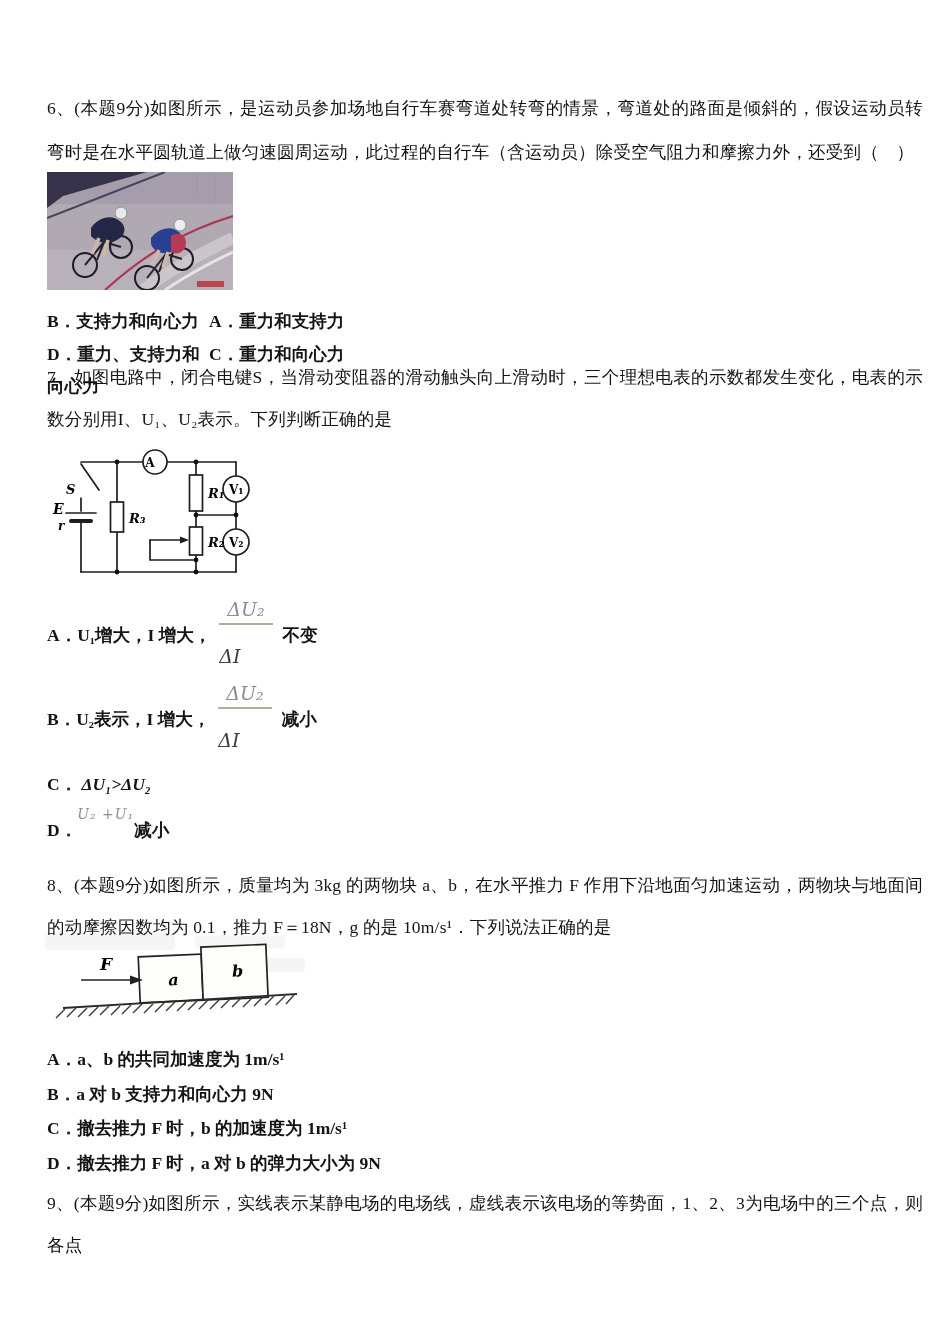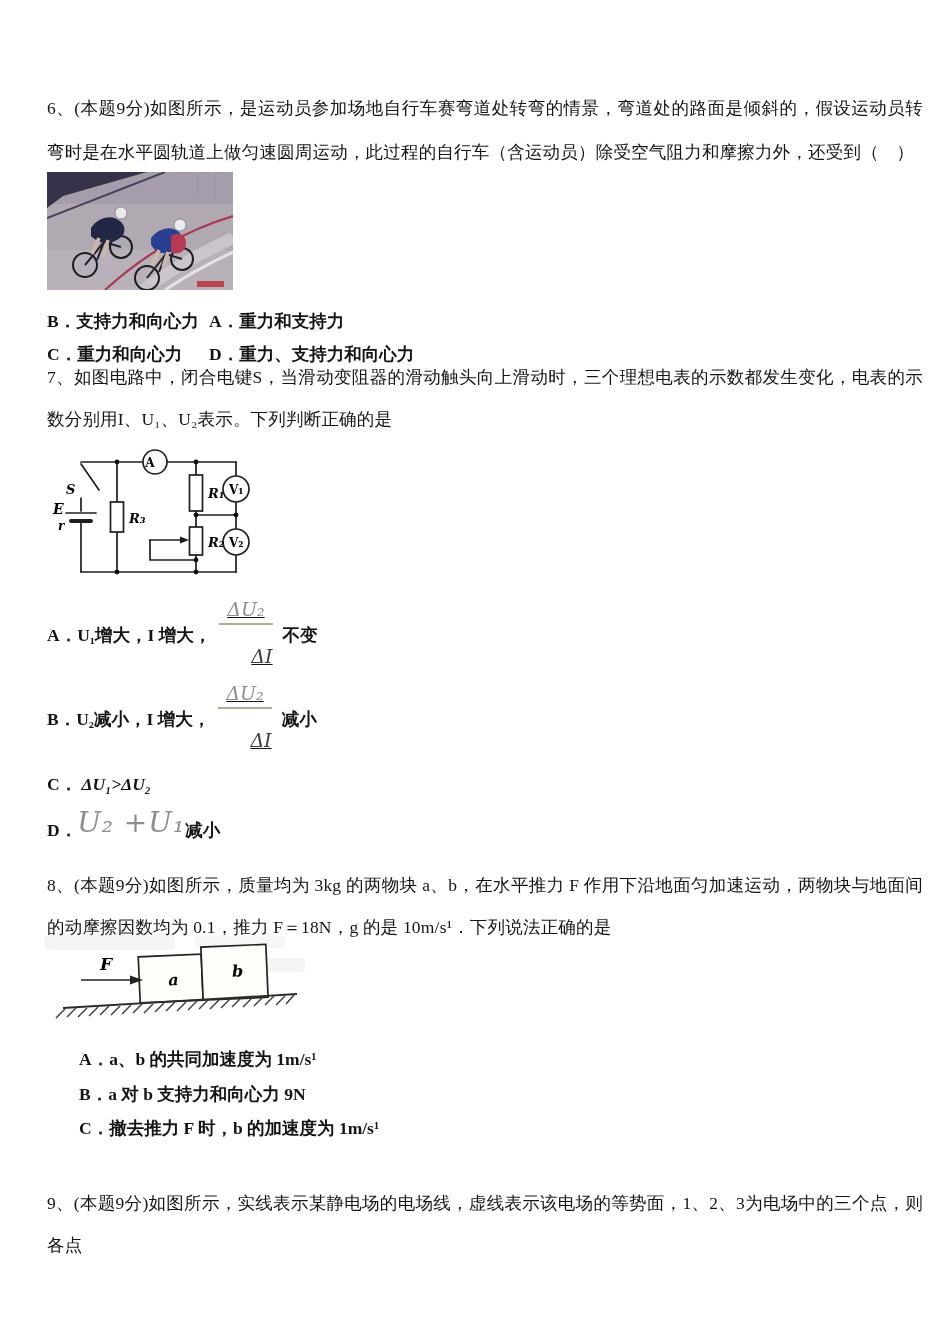--- a/index.html
+++ b/index.html
@@ -39,32 +39,31 @@
   .opt-row { white-space:nowrap; }
 
   
   .opt-line {
     position:absolute; left:47px;
     font-size:17.5px; font-weight:700; white-space:nowrap;
   }
   .frac-opt { display:flex; align-items:flex-start; }
   .frac-opt .shift { margin-top:25px; display:inline-block; }
   .frac {
-    display:inline-flex; flex-direction:column; align-items:flex-end;
+    display:inline-flex; flex-direction:column; align-items:flex-start;
     margin:0 10px 0 8px; font-style:italic; font-weight:400;
     font-family:"DejaVu Serif","Liberation Serif",serif;
-    text-decoration:underline;
   }
   .frac .num {
     font-size:19px; color:#8d8d8d; padding:0 8px 3px 8px;
     border-bottom:2px solid #b6aa99;
   }
   .frac .den { font-size:19px; color:#3d3d3d; padding-top:20px; }
   .formula {
-    font-style:italic; font-weight:400; font-size:28px; color:#8d8d8d;
+    font-style:italic; font-weight:400; font-size:14px; color:#8d8d8d;
     font-family:"DejaVu Serif","Liberation Serif",serif;
     letter-spacing:1px;
   }
   .d-opt { display:flex; align-items:flex-start; }
   .d-opt .shift { margin-top:12px; display:inline-block; }
   .italic { font-style:italic; }
 
   svg text { font-family:"DejaVu Serif","DejaVu Sans","Liberation Serif",serif; }
 </style>
 </head>
@@ -100,22 +99,22 @@
       <path d="M124,64 C132,59 139,63 139,71 C139,79 131,84 124,80 Z" fill="#b63a52"></path>
       <path d="M112,78 L105,93 M121,80 L116,95" stroke="#cdb9a8" stroke-width="3.5" fill="none"></path>
       <circle cx="133" cy="53" r="6" fill="#ededf0" stroke="#8f8f96" stroke-width="1"></circle>
       <rect x="150" y="109" width="27" height="6" fill="#b8323e" opacity="0.85"></rect>
     </svg>
   </div>
 
   <div class="opt-grid" style="top:305px;">
     <div><span class="opt-label">B．</span><span>支持力和向心力</span></div>
     <div><span class="opt-label">A．</span><span>重力和支持力</span></div>
+    <div><span class="opt-label">D．</span><span>重力、支持力和向心力</span></div>
     <div><span class="opt-label">C．</span><span>重力和向心力</span></div>
-    <div><span class="opt-label">D．</span><span>重力、支持力和向心力</span></div>
   </div>
 
   <p class="qtext tight" style="top:356px;">7、如图电路中，闭合电键S，当滑动变阻器的滑动触头向上滑动时，三个理想电表的示数都发生变化，电表的示数分别用I、U₁、U₂表示。下列判断正确的是</p>
 
   <div class="figure" style="left:50px; top:448px;">
     <svg width="248" height="146" viewBox="0 0 248 146" stroke-linecap="round">
       <g stroke="#1e1e1e" stroke-width="1.7" fill="none">
 
         <path d="M31,14 H93 M117,14 H186"></path>
 
@@ -178,21 +177,21 @@
     <span class="shift">U₁增大，I 增大，</span>
     <span class="frac">
       <span class="num">ΔU₂</span>
       <span class="den">ΔI</span>
     </span>
     <span class="shift">不变</span>
   </div>
 
   <div class="opt-line frac-opt" style="top:682px;">
     <span class="opt-label shift">B．</span>
-    <span class="shift">U₂减小，I 增大，</span>
+    <span class="shift">U₂表示，I 增大，</span>
     <span class="frac">
       <span class="num">ΔU₂</span>
       <span class="den">ΔI</span>
     </span>
     <span class="shift">减小</span>
   </div>
 
   <div class="opt-line" style="top:772px;text-align:center;">
     <span class="opt-label">C．</span>
     <span class="italic">ΔU₁&gt;ΔU₂</span>
@@ -222,21 +221,22 @@
 
       <path d="M36,48 H86" stroke="#222222" stroke-width="1.7" fill="none"></path>
       <polygon points="98,48 85,43.5 85,52.5" fill="#222222"></polygon>
       <text x="55" y="38" font-size="17" font-style="italic" font-weight="bold">F</text>
 
       <path d="M18,76 L252,62" stroke="#2a2a2a" stroke-width="1.8" fill="none"></path>
       <path d="M20,77 L11,86 M31,76 L22,85 M42,76 L33,85 M53,75 L44,84 M64,74 L55,83 M75,74 L66,83 M86,73 L77,82 M97,72 L88,81 M108,72 L99,81 M119,71 L110,80 M130,70 L121,79 M141,70 L132,79 M152,69 L143,78 M163,68 L154,77 M174,68 L165,77 M185,67 L176,76 M196,66 L187,75 M207,66 L198,75 M218,65 L209,74 M229,64 L220,73 M240,64 L231,73 M249,63 L241,72" stroke="#3a3a3a" stroke-width="1.4" fill="none"></path>
     </svg>
   </div>
 
-  <div class="opt-list" style="top:1042px;margin-left:32px;">
+  <div class="opt-list" style="top:1042px;">
     <div class="opt-row"><span class="opt-label">A．</span><span>a、b 的共同加速度为 1m/s¹</span></div>
     <div class="opt-row"><span class="opt-label">B．</span><span>a 对 b 支持力和向心力 9N</span></div>
     <div class="opt-row"><span class="opt-label">C．</span><span>撤去推力 F 时，b 的加速度为 1m/s¹</span></div>
+    <div class="opt-row"><span class="opt-label">D．</span><span>撤去推力 F 时，a 对 b 的弹力大小为 9N</span></div>
   </div>
 
   <p class="qtext tight" style="top:1182px;">9、(本题9分)如图所示，实线表示某静电场的电场线，虚线表示该电场的等势面，1、2、3为电场中的三个点，则各点</p>
 
 </div>
 
 </body></html>

